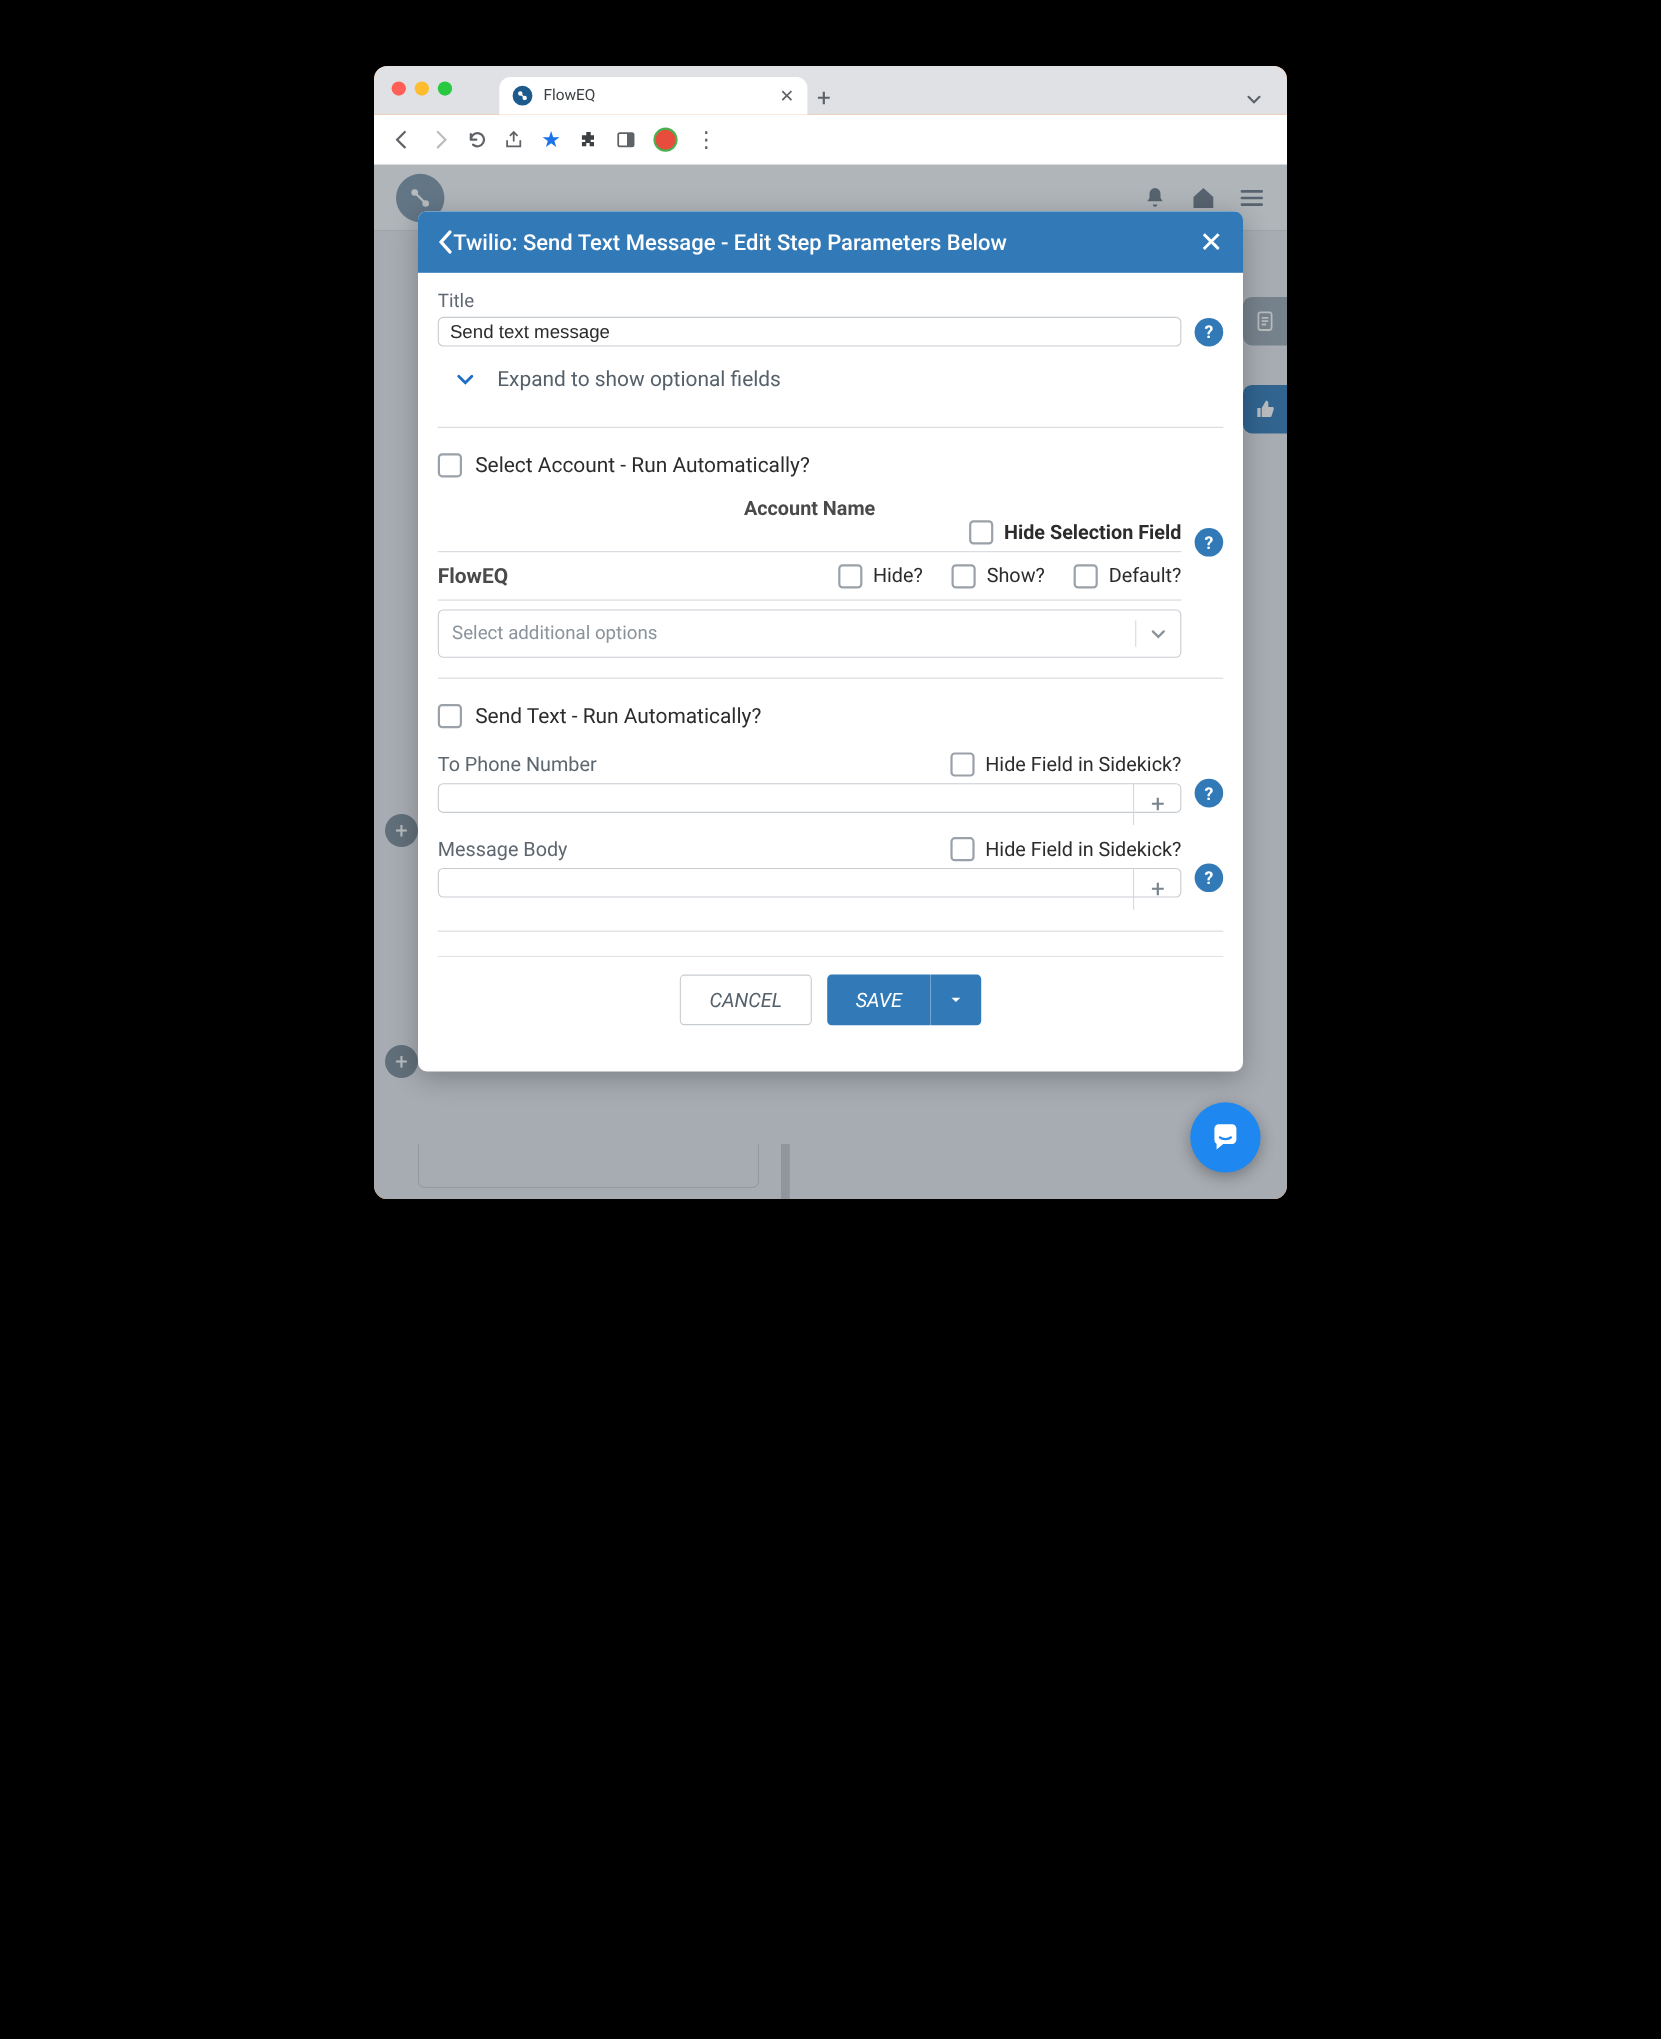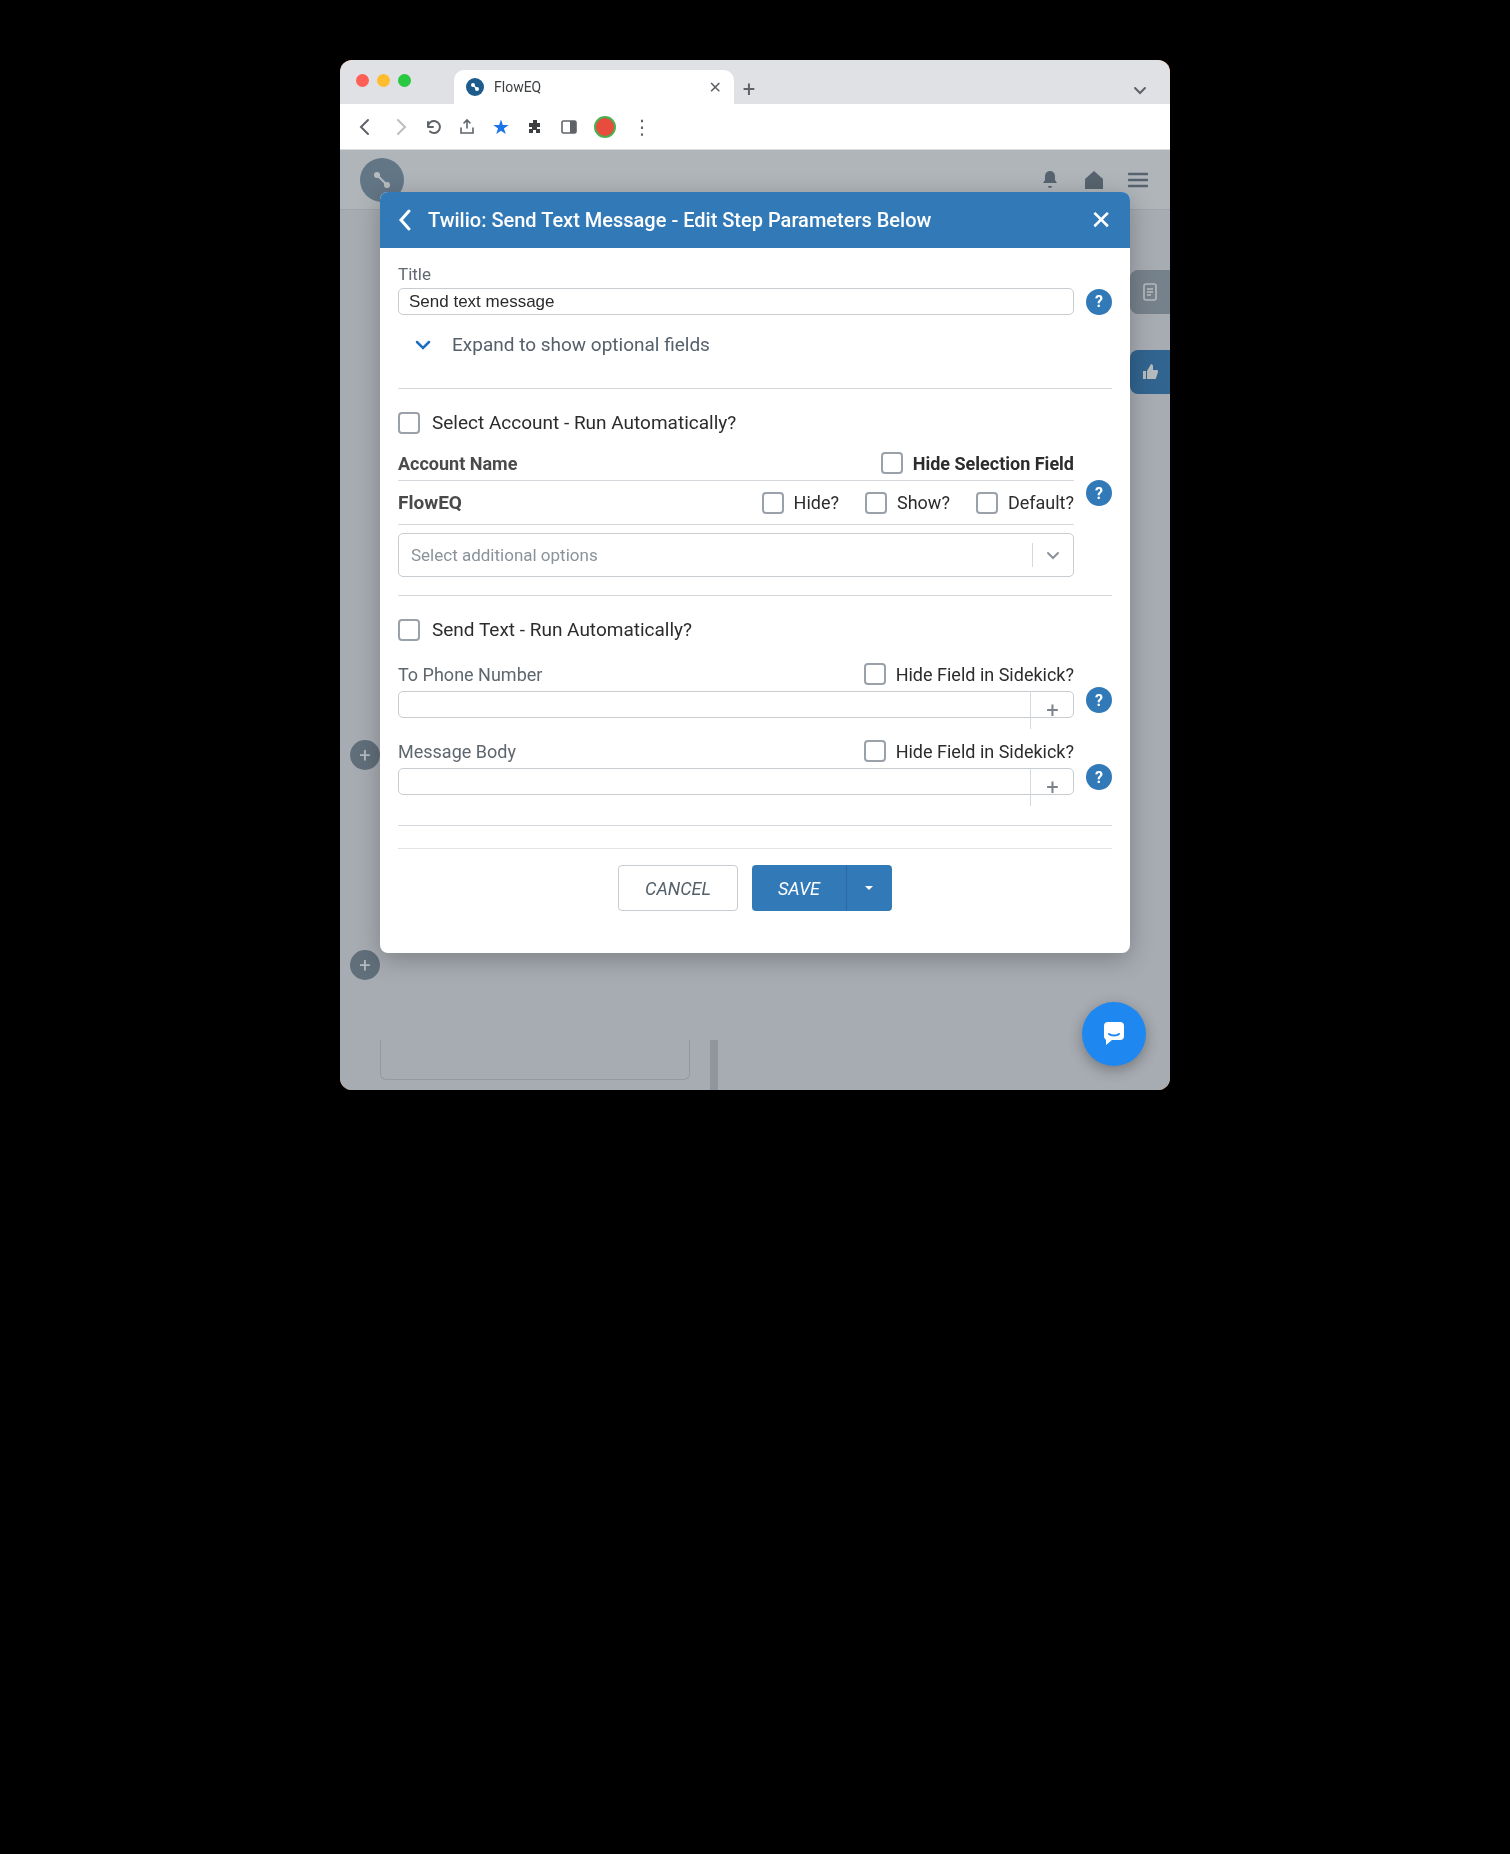--- a/index.html
+++ b/index.html
@@ -157,21 +157,20 @@
     box-shadow:0 6px 24px rgba(0,0,0,0.25);
     overflow:hidden;
     display:flex; flex-direction:column;
   }
   .modal-header {
     background:#327ab7;
     color:#fff;
     height:56px;
     display:flex; align-items:center;
     padding: 0 18px;
-    gap:16px;
     font-size:20px;
     font-weight:500;
   }
   .modal-header .back { font-size:24px; cursor:pointer; }
   .modal-header .title { flex:1; }
   .modal-header .close { font-size:26px; cursor:pointer; font-weight:300;}
   .modal-body {
     padding: 16px 18px 22px 18px;
     display:flex; flex-direction:column;
     gap: 12px;
@@ -413,21 +412,21 @@
         <hr class="sep">
 
         <div class="row">
           <span class="chk"></span>
           <span class="section-title">Select Account - Run Automatically?</span>
         </div>
 
         <div class="row" style="margin-top:6px; align-items:flex-start;">
           <div class="grow">
 
-            <div style="display:flex; align-items:center;">
+            <div style="display:flex; align-items:center;flex-direction:column;">
               <span class="hdr-cell bold">Account Name</span>
               <span style="margin-left:auto;" class="chk-label">
                 <span class="chk"></span>
                 <span class="bold">Hide Selection Field</span>
               </span>
             </div>
             <div style="border-top:1px solid #d5d9dd; border-bottom:1px solid #d5d9dd; padding:10px 0; margin-top:6px; display:flex; align-items:center;">
               <span class="bold" style="font-size:19px;">FlowEQ</span>
               <span style="margin-left:auto; display:flex; gap:26px;">
                 <span class="chk-label">

